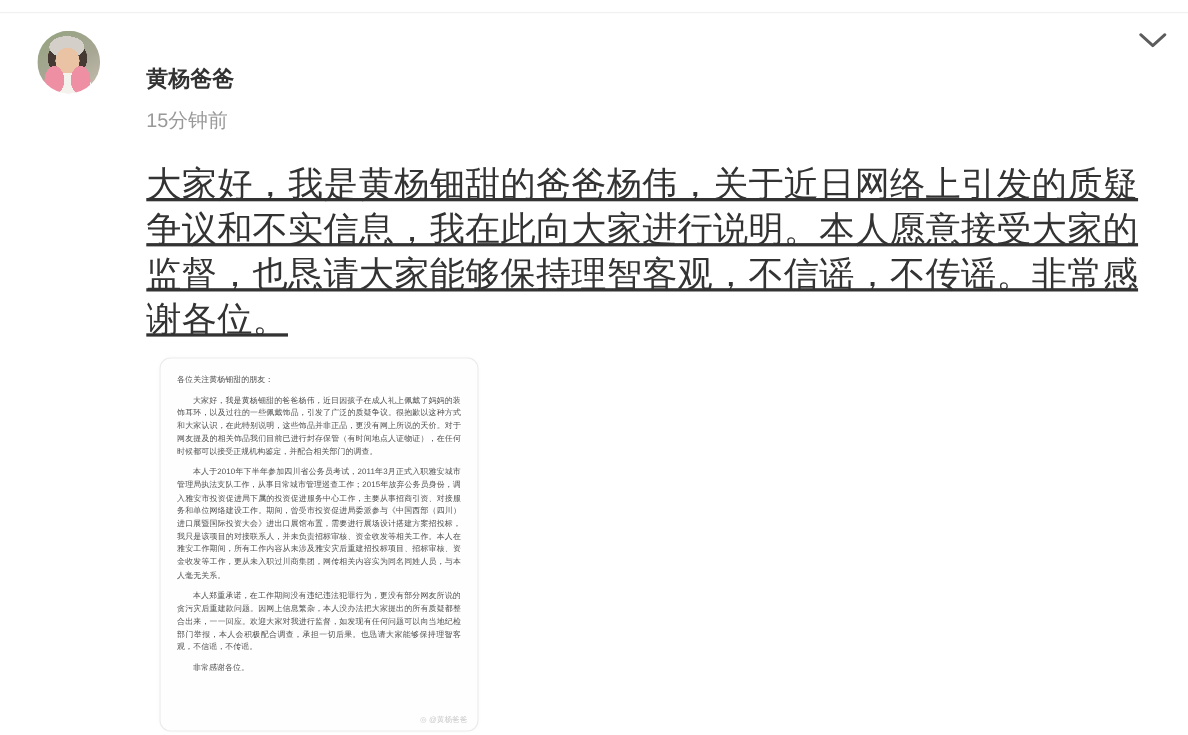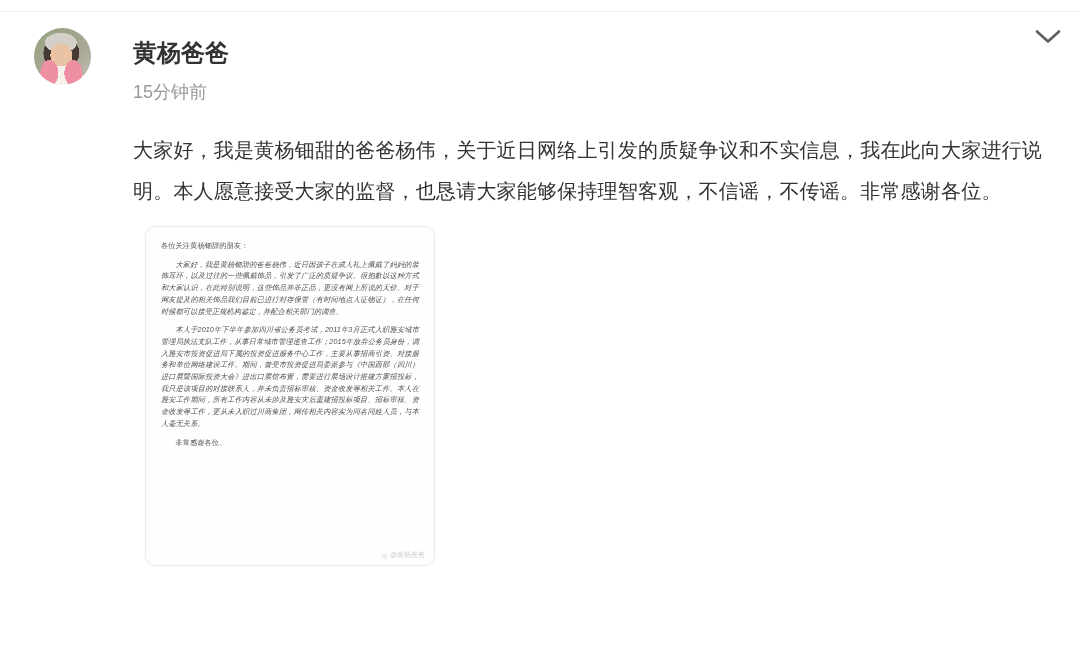--- a/index.html
+++ b/index.html
@@ -25,46 +25,47 @@
       radial-gradient(ellipse 9px 13px at 27% 79%, #ef8fa3 0 99%, transparent 100%),
       radial-gradient(ellipse 9px 13px at 69% 79%, #ef8fa3 0 99%, transparent 100%),
       radial-gradient(ellipse 23px 15px at 48% 93%, #f4f2ec 0 99%, transparent 100%),
       radial-gradient(ellipse 11px 12px at 48% 48%, #eac3a5 0 99%, transparent 100%),
       radial-gradient(ellipse 16px 10px at 47% 26%, #d4cfc9 0 99%, transparent 100%),
       radial-gradient(ellipse 18px 17px at 48% 44%, #463832 0 99%, transparent 100%),
       linear-gradient(150deg, #93a37e 0%, #a8a795 55%, #c9c2b4 100%);
   }
   .content { margin-left: 133px; }
   .author-name {
-    padding-top: 38px;
-    font-size: 24px; font-weight: 700;
+    padding-top: 60px;
+    font-size: 20px; font-weight: 700;
     color: var(--text, #333333);
     line-height: 1.25;
     cursor: pointer;
     display: inline-block;
   }
   .post-meta {
     margin-top: 12px;
     font-size: 18px;
     color: var(--meta, #999999);
     display: flex; gap: 1px; align-items: baseline;
   }
   .post-meta span { cursor: pointer; }
   .collapse-btn {
     position: absolute; top: 26px; right: 17px;
     width: 30px; height: 22px; cursor: pointer;
     display: flex; align-items: center; justify-content: center;
   }
   .post-body {
     margin-top: 26px;
     width: 920px;
-    font-size: 20px;
+    font-size: 32px;
     line-height: 41px;
     color: var(--text, #333333);
     letter-spacing: 0.2px;
+    text-decoration: underline;
   }
   .letter {
     position: relative;
     margin-top: 14px;
     margin-left: 12px;
     width: 290px;
     height: 340px;
     border: 1px solid var(--letter-border, #ebebeb);
     border-radius: 10px;
     background: #fefefe;
@@ -76,21 +77,21 @@
   .letter p {
     margin: 0;
     font-size: 7.2px;
     line-height: 11.7px;
     color: var(--letter-text, #4f4f4f);
     text-align: justify;
     letter-spacing: 0.1px;
   }
   .letter .salutation { margin-top: 2px; }
   .letter .indent { text-indent: 2em; margin-top: 7px; }
-  .letter-paragraphs { display: block; font-style: italic; }
+  .letter-paragraphs { display: block; }
   .watermark {
     position: absolute; right: 9px; bottom: 5px;
     display: flex; align-items: center; gap: 2px;
     font-size: 7px; color: #bfbfbf; opacity: 0.85;
   }
   .watermark .cam { font-size: 7px; line-height: 1; color: #c6c6c6; }
 </style>
 </head>
 <body>
 
@@ -119,20 +120,21 @@
         <p class="salutation">各位关注黄杨钿甜的朋友：</p>
 
         <div class="letter-paragraphs">
 
             <p class="indent">大家好，我是黄杨钿甜的爸爸杨伟，近日因孩子在成人礼上佩戴了妈妈的装饰耳环，以及过往的一些佩戴饰品，引发了广泛的质疑争议。很抱歉以这种方式和大家认识，在此特别说明，这些饰品并非正品，更没有网上所说的天价。对于网友提及的相关饰品我们目前已进行封存保管（有时间地点人证物证），在任何时候都可以接受正规机构鉴定，并配合相关部门的调查。</p>
 
 
             <p class="indent">本人于2010年下半年参加四川省公务员考试，2011年3月正式入职雅安城市管理局执法支队工作，从事日常城市管理巡查工作；2015年放弃公务员身份，调入雅安市投资促进局下属的投资促进服务中心工作，主要从事招商引资、对接服务和单位网络建设工作。期间，曾受市投资促进局委派参与《中国西部（四川）进口展暨国际投资大会》进出口展馆布置，需要进行展场设计搭建方案招投标，我只是该项目的对接联系人，并未负责招标审核、资金收发等相关工作。本人在雅安工作期间，所有工作内容从未涉及雅安灾后重建招投标项目、招标审核、资金收发等工作，更从未入职过川商集团，网传相关内容实为同名同姓人员，与本人毫无关系。</p>
 
 
+            <p class="indent">本人郑重承诺，在工作期间没有违纪违法犯罪行为，更没有部分网友所说的贪污灾后重建款问题。因网上信息繁杂，本人没办法把大家提出的所有质疑都整合出来，一一回应。欢迎大家对我进行监督，如发现有任何问题可以向当地纪检部门举报，本人会积极配合调查，承担一切后果。也恳请大家能够保持理智客观，不信谣，不传谣。</p>
           </div>
 
         <p class="indent">非常感谢各位。</p>
 
         <div class="watermark">
           <span class="cam">◎</span>
           <span>@黄杨爸爸</span>
         </div>
       </div>
     </div>

